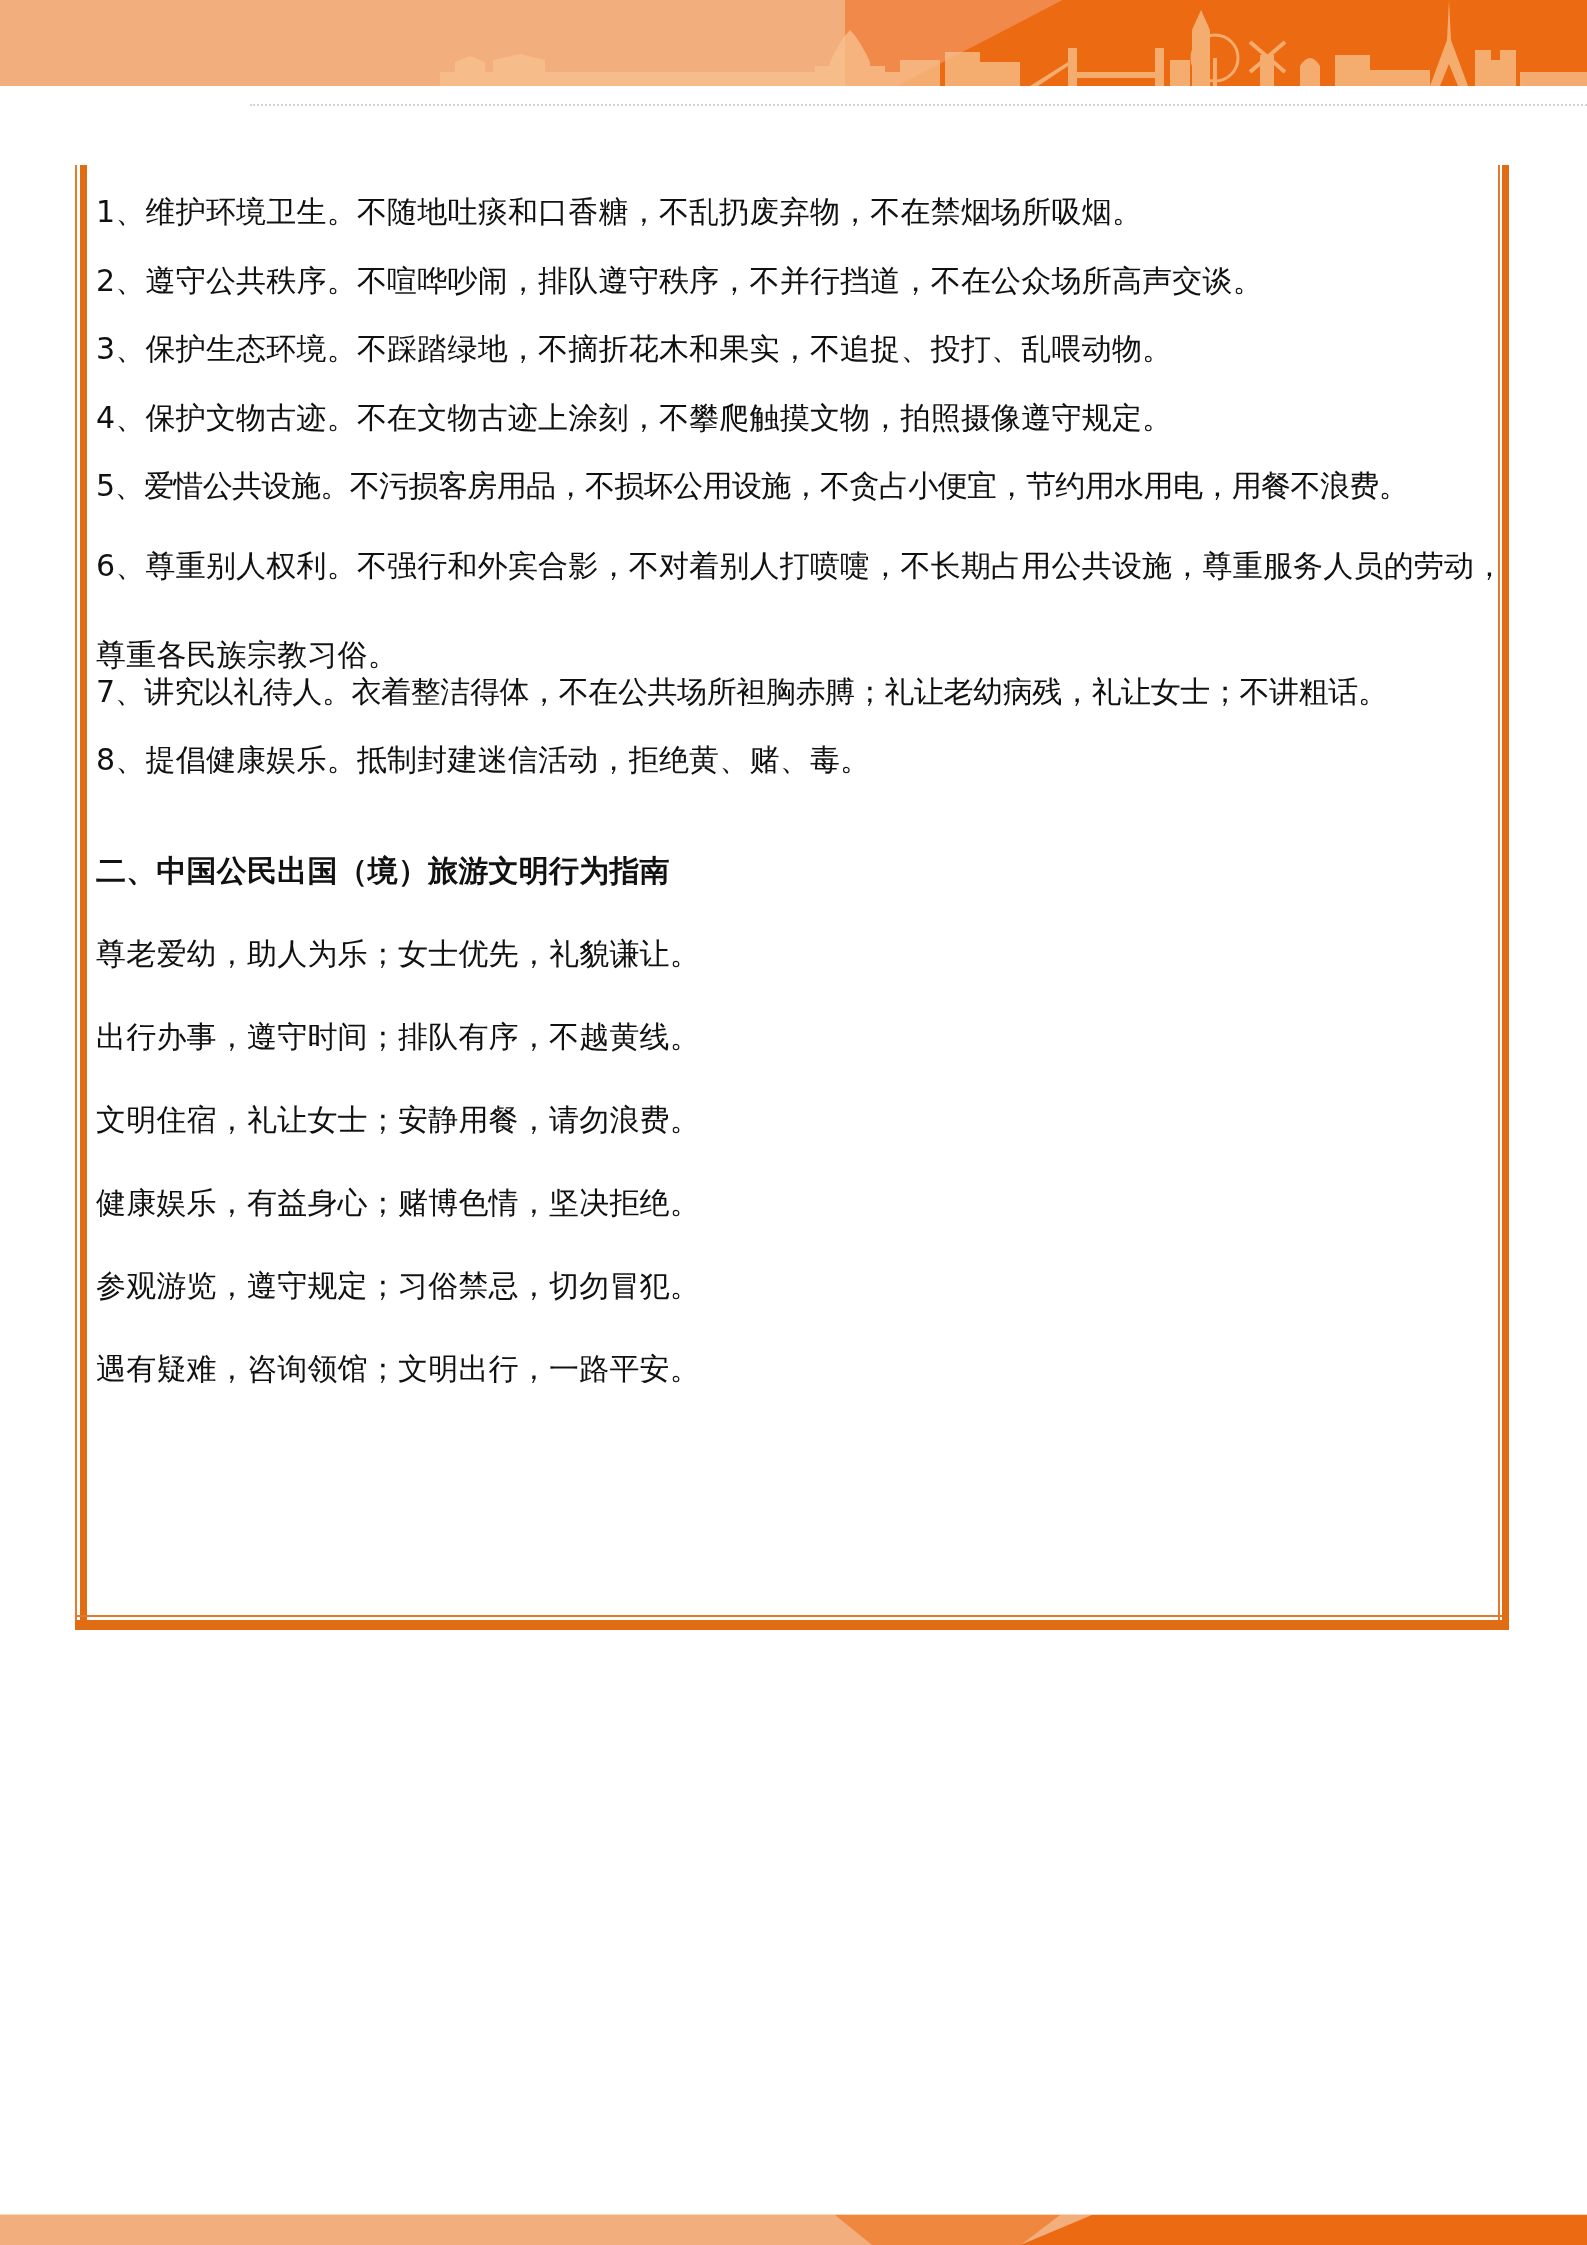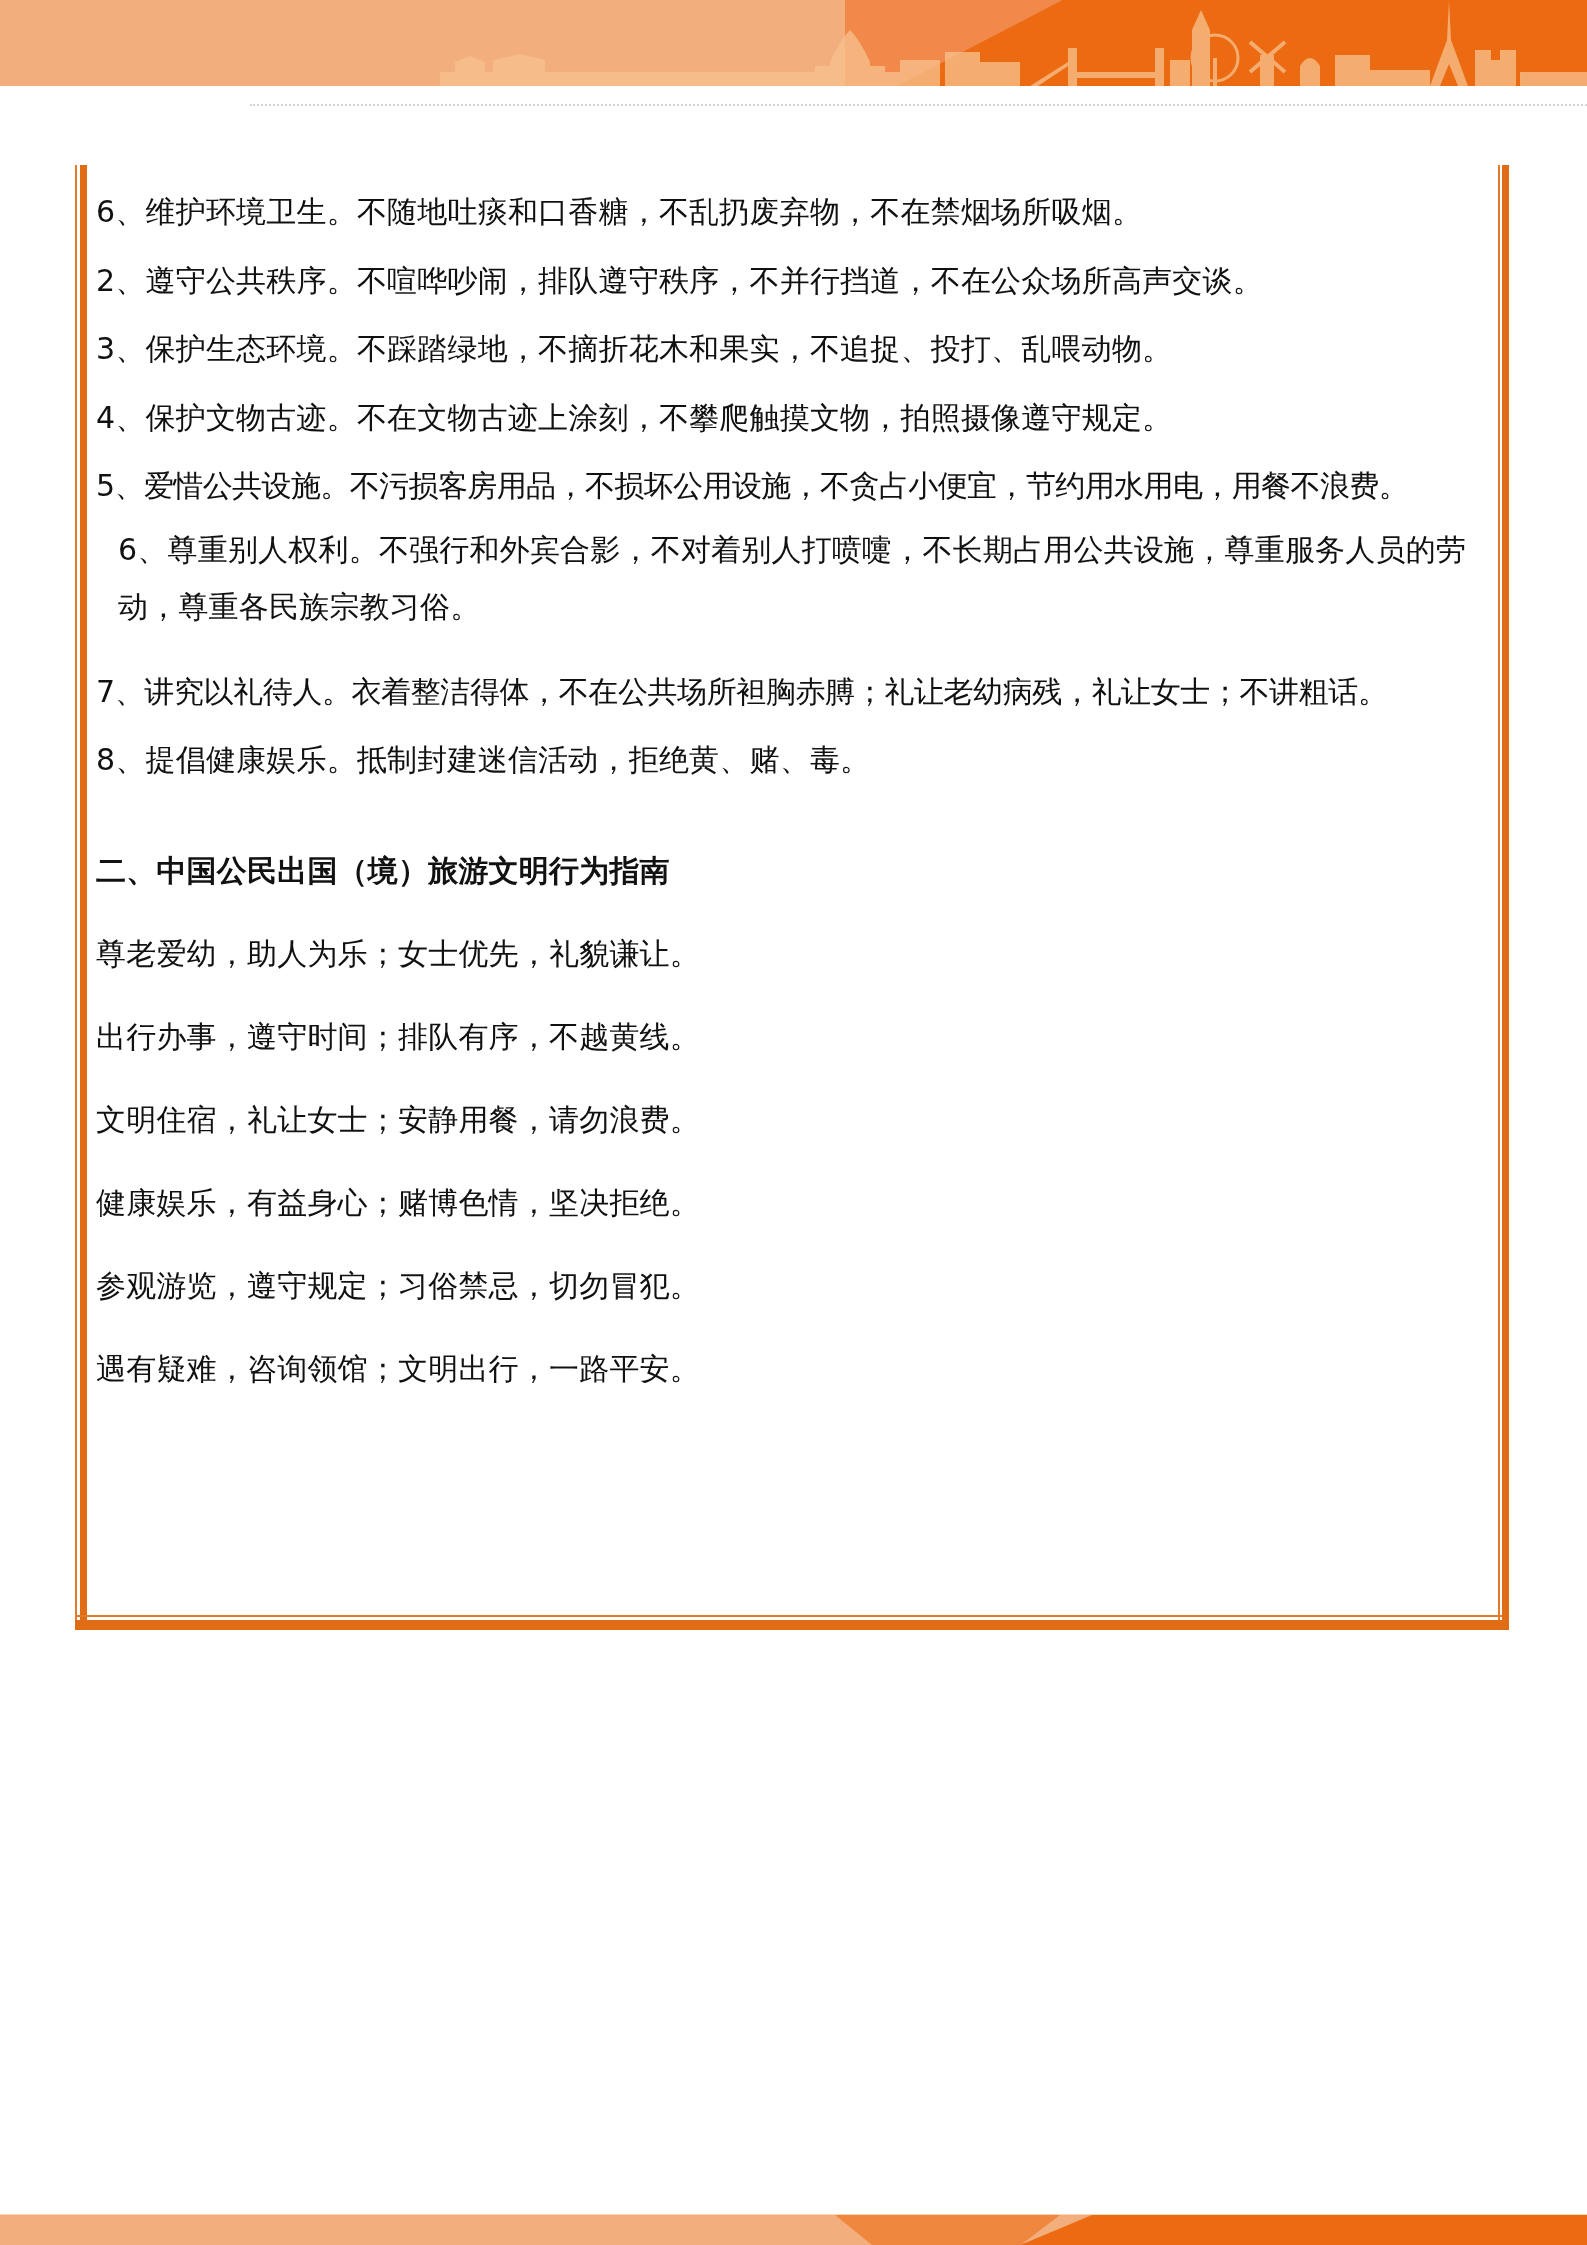--- a/index.html
+++ b/index.html
@@ -120,26 +120,26 @@
   <div class="thin-left"></div>
   <div class="thick-left"></div>
   <div class="thin-right"></div>
   <div class="thick-right"></div>
   <div class="thin-bottom"></div>
   <div class="thick-bottom"></div>
 </div>
 
 <div class="content">
   <div>
-    <div class="rule-line">6、维护环境卫生。不随地吐痰和口香糖，不乱扔废弃物，不在禁烟场所吸烟。</div>
+    <div class="rule-line">1、维护环境卫生。不随地吐痰和口香糖，不乱扔废弃物，不在禁烟场所吸烟。</div>
     <div class="rule-line">2、遵守公共秩序。不喧哗吵闹，排队遵守秩序，不并行挡道，不在公众场所高声交谈。</div>
     <div class="rule-line">3、保护生态环境。不踩踏绿地，不摘折花木和果实，不追捉、投打、乱喂动物。</div>
     <div class="rule-line">4、保护文物古迹。不在文物古迹上涂刻，不攀爬触摸文物，拍照摄像遵守规定。</div>
     <div class="rule-line" style="letter-spacing:-0.6px;">5、爱惜公共设施。不污损客房用品，不损坏公用设施，不贪占小便宜，节约用水用电，用餐不浪费。</div>
-    <div class="rule-line" style="white-space:normal;height:137px;line-height:57px;margin-top:-9px;margin-bottom:9px;margin-left:22px;">6、尊重别人权利。不强行和外宾合影，不对着别人打喷嚏，不长期占用公共设施，尊重服务人员的劳动，尊重各民族宗教习俗。</div>
+    <div class="rule-line" style="white-space:normal;height:137px;line-height:89px;margin-top:-9px;margin-bottom:9px;">6、尊重别人权利。不强行和外宾合影，不对着别人打喷嚏，不长期占用公共设施，尊重服务人员的劳动，尊重各民族宗教习俗。</div>
     <div class="rule-line" style="letter-spacing:-0.4px;">7、讲究以礼待人。衣着整洁得体，不在公共场所袒胸赤膊；礼让老幼病残，礼让女士；不讲粗话。</div>
     <div class="rule-line">8、提倡健康娱乐。抵制封建迷信活动，拒绝黄、赌、毒。</div>
   </div>
 
   <div class="section-title">二、中国公民出国（境）旅游文明行为指南</div>
 
   <div>
     <div class="guide-line">尊老爱幼，助人为乐；女士优先，礼貌谦让。</div>
     <div class="guide-line">出行办事，遵守时间；排队有序，不越黄线。</div>
     <div class="guide-line">文明住宿，礼让女士；安静用餐，请勿浪费。</div>

